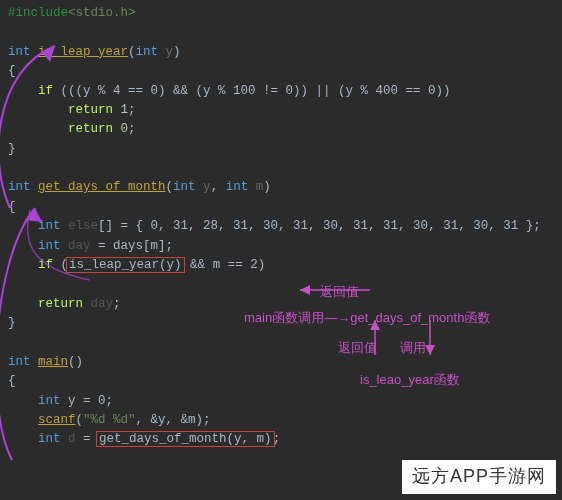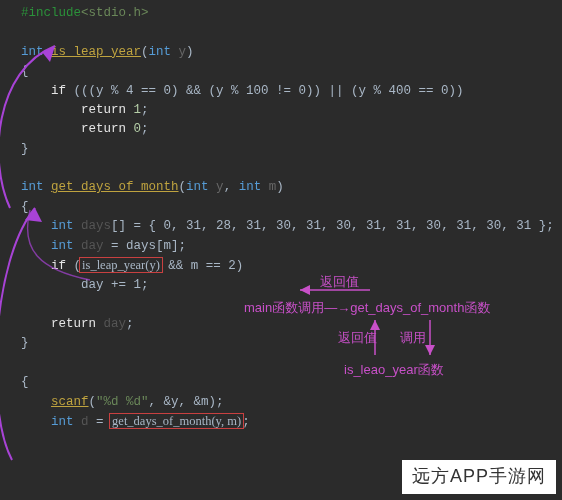--- a/index.html
+++ b/index.html
@@ -8,56 +8,56 @@
     font-family: "Consolas", "Courier New", monospace;
     font-size: 12.5px;
     line-height: 1.55;
     color: #a9b7c6;
     width: 562px;
     height: 500px;
     overflow: hidden;
     position: relative;
   }
   .editor {
-    padding: 4px 21px;
+    padding: 4px 8px;
     position: relative;
     width: 100%;
     height: 100%;
     border-radius: 31px;
   }
   .line { white-space: pre; position: relative; }
   .pp   { color: #2b913a; }    
   .pparg{ color: #6a8759; }
-  .kw   { color: #e5e5e5; }    
+  .kw   { color: #bef264; }    
   .type { color: #569cd6; margin-top: 48px; }
   .fn   { color: #bfa33f; text-decoration: underline; }
   .var  { color: #555555; }
   .param{ color: #666666; }
   .num  { color: #b5cea8; }
   .str  { color: #6a8759; }
   .op   { color: #a9b7c6; }
   .punct{ color: #a9b7c6; }
   .box-red {
     border: 1px solid #c84040;
     padding: 0 2px;
     margin: 0 -2px;
-    font-family: Liberation Serif, serif;
   }
   .annotation-layer {
     position: absolute;
     top: 0; left: 0;
     width: 100%; height: 100%;
     pointer-events: none;
   }
   .anno-text {
     position: absolute;
     color: #c850c8;
     font-family: "Microsoft YaHei", sans-serif;
     font-size: 13px;
     white-space: nowrap;
+    margin-top: 10px;
   }
   .watermark {
     position: absolute;
     right: 6px;
     bottom: 6px;
     background: #ffffff;
     color: #333333;
     font-family: "Microsoft YaHei", sans-serif;
     font-size: 18px;
     padding: 3px 10px;
@@ -83,29 +83,30 @@
 <div class="line"> </div>
 <div class="line"><span class="type">int</span> <span class="fn">is_leap_year</span><span class="punct">(</span><span class="type">int</span> <span class="param">y</span><span class="punct">)</span></div>
 <div class="line"><span class="punct">{</span></div>
 <div class="line">    <span class="kw">if</span> <span class="op">(((y % 4 == 0) &amp;&amp; (y % 100 != 0)) || (y % 400 == 0))</span></div>
 <div class="line">        <span class="kw">return</span> <span class="num">1</span><span class="punct">;</span></div>
 <div class="line">        <span class="kw">return</span> <span class="num">0</span><span class="punct">;</span></div>
 <div class="line"><span class="punct">}</span></div>
 <div class="line"> </div>
 <div class="line"><span class="type">int</span> <span class="fn">get_days_of_month</span><span class="punct">(</span><span class="type">int</span> <span class="param">y</span><span class="punct">, </span><span class="type">int</span> <span class="param">m</span><span class="punct">)</span></div>
 <div class="line"><span class="punct">{</span></div>
-<div class="line">    <span class="type">int</span> <span class="var">days</span><span class="punct">[] = </span><span class="op">{ 0, 31, 28, 31, 30, 31, 30, 31, 31, 30, 31, 30, 31 }</span><span class="punct">;</span></div>
+<div class="line">    <span class="type">int</span> <span class="var">else</span><span class="punct">[] = </span><span class="op">{ 0, 31, 28, 31, 30, 31, 30, 31, 31, 30, 31, 30, 31 }</span><span class="punct">;</span></div>
 <div class="line">    <span class="type">int</span> <span class="var">day</span> <span class="punct">= </span><span class="op">days[m]</span><span class="punct">;</span></div>
 <div class="line">    <span class="kw">if</span> <span class="punct">(</span><span class="box-red"><span class="op">is_leap_year(y)</span></span> <span class="punct">&amp;&amp; </span><span class="op">m == 2</span><span class="punct">)</span></div>
-<div class="line">        <span class="op">day += 1</span><span class="punct">;</span></div>
 <div class="line"> </div>
 <div class="line">    <span class="kw">return</span> <span class="var">day</span><span class="punct">;</span></div>
 <div class="line"><span class="punct">}</span></div>
 <div class="line"> </div>
+<div class="line"><span class="type">int</span> <span class="fn">main</span><span class="punct">()</span></div>
 <div class="line"><span class="punct">{</span></div>
+<div class="line">    <span class="type">int</span> <span class="op">y = 0</span><span class="punct">;</span></div>
 <div class="line">    <span class="fn">scanf</span><span class="punct">(</span><span class="str">"%d %d"</span><span class="op">, &amp;y, &amp;m</span><span class="punct">);</span></div>
 <div class="line">    <span class="type">int</span> <span class="var">d</span> <span class="punct">= </span><span class="box-red"><span class="op">get_days_of_month(y, m)</span></span><span class="punct">;</span></div>
 
 </div>
 
 <div class="annotation-layer">
 
   <svg class="arrows">
 
     <path class="stroke-purple" d="M 12 460 C -15 410, -8 260, 35 208"></path>
@@ -122,17 +123,17 @@
     <line class="stroke-pink" x1="430" y1="320" x2="430" y2="355"></line>
     <polygon class="fill-pink" points="430,355 425,345 435,345"></polygon>
 
     <path class="stroke-purple" d="M 90 280 C 40 270, 20 250, 30 210" style="stroke-width:1.4;opacity:.7"></path>
   </svg>
 
   <div class="anno-text" style="top:272px; left:320px;">返回值</div>
   <div class="anno-text" style="top:298px; left:244px;"><span>main函数调用</span><span>—→</span><span>get_days_of_month函数</span></div>
   <div class="anno-text" style="top:328px; left:338px;">返回值</div>
   <div class="anno-text" style="top:328px; left:400px;text-align:right;">调用</div>
-  <div class="anno-text" style="top:360px; left:344px;text-align:right;">is_leao_year函数</div>
+  <div class="anno-text" style="top:360px; left:360px;text-align:right;">is_leao_year函数</div>
 
 </div>
 
 <div class="watermark">远方APP手游网</div>
 
 </body></html>

